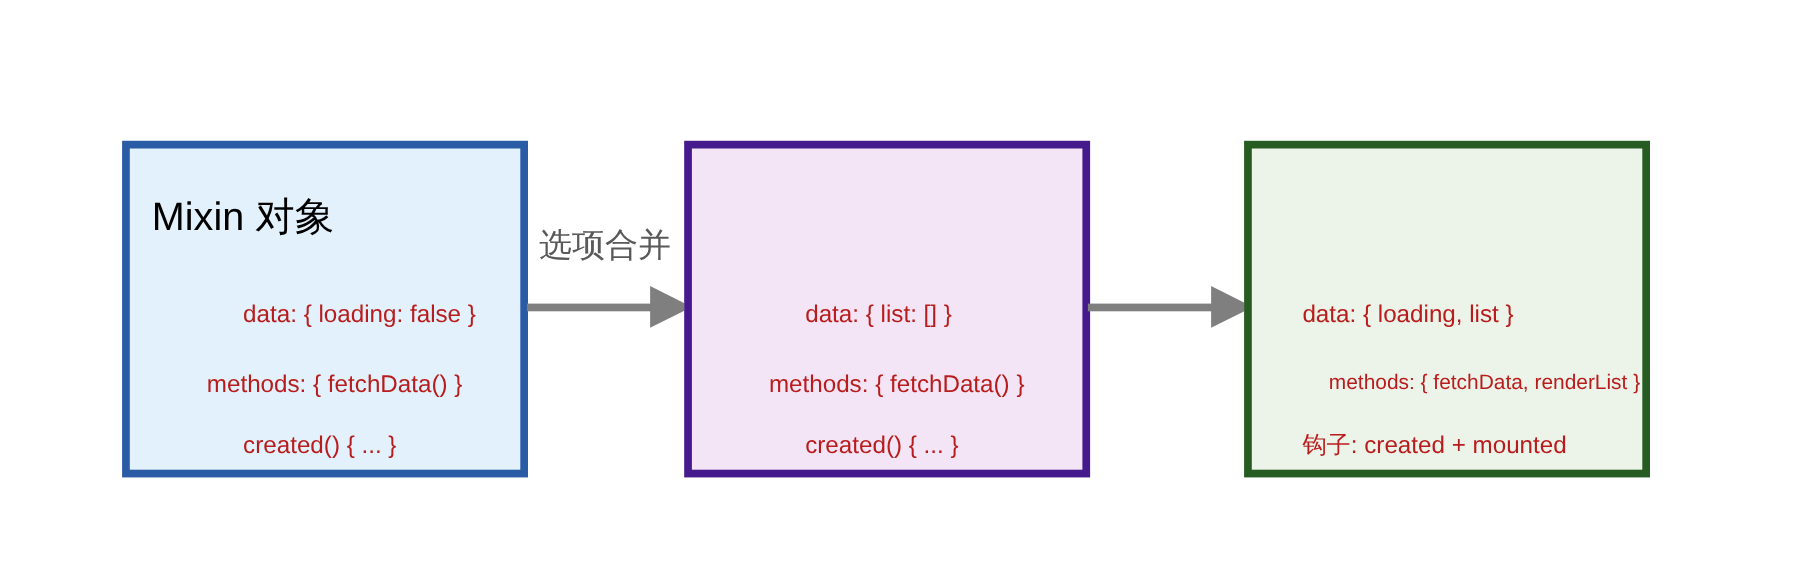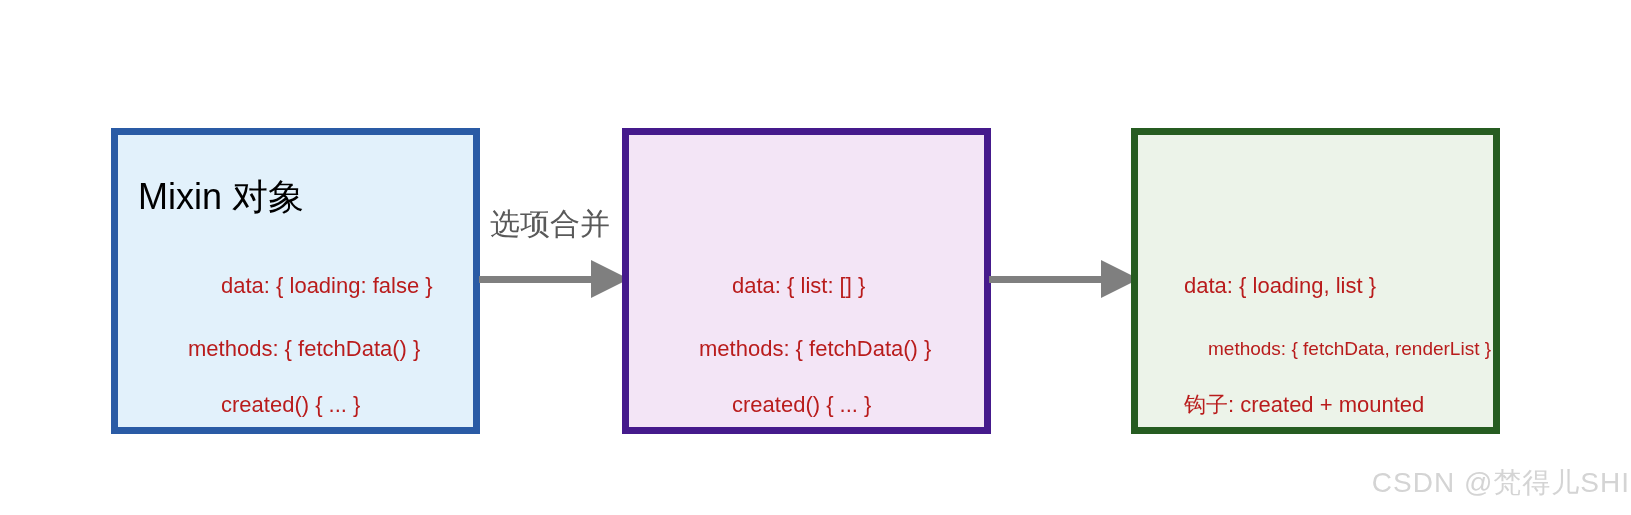--- a/index.html
+++ b/index.html
@@ -131,15 +131,14 @@
 
   <div class="arrow-shaft a2"></div>
   <div class="arrow-head a2"></div>
 
   <div class="box box-final">
     <div class="box-line l1">data: { loading, list }</div>
     <div class="box-line l3">钩子: created + mounted</div>
     <div class="box-line l2">methods: { fetchData, renderList }</div>
   </div>
 
-  <div class="watermark">CSDN @梵得儿SHI</div>
 
 </div>
 
 </body></html>

